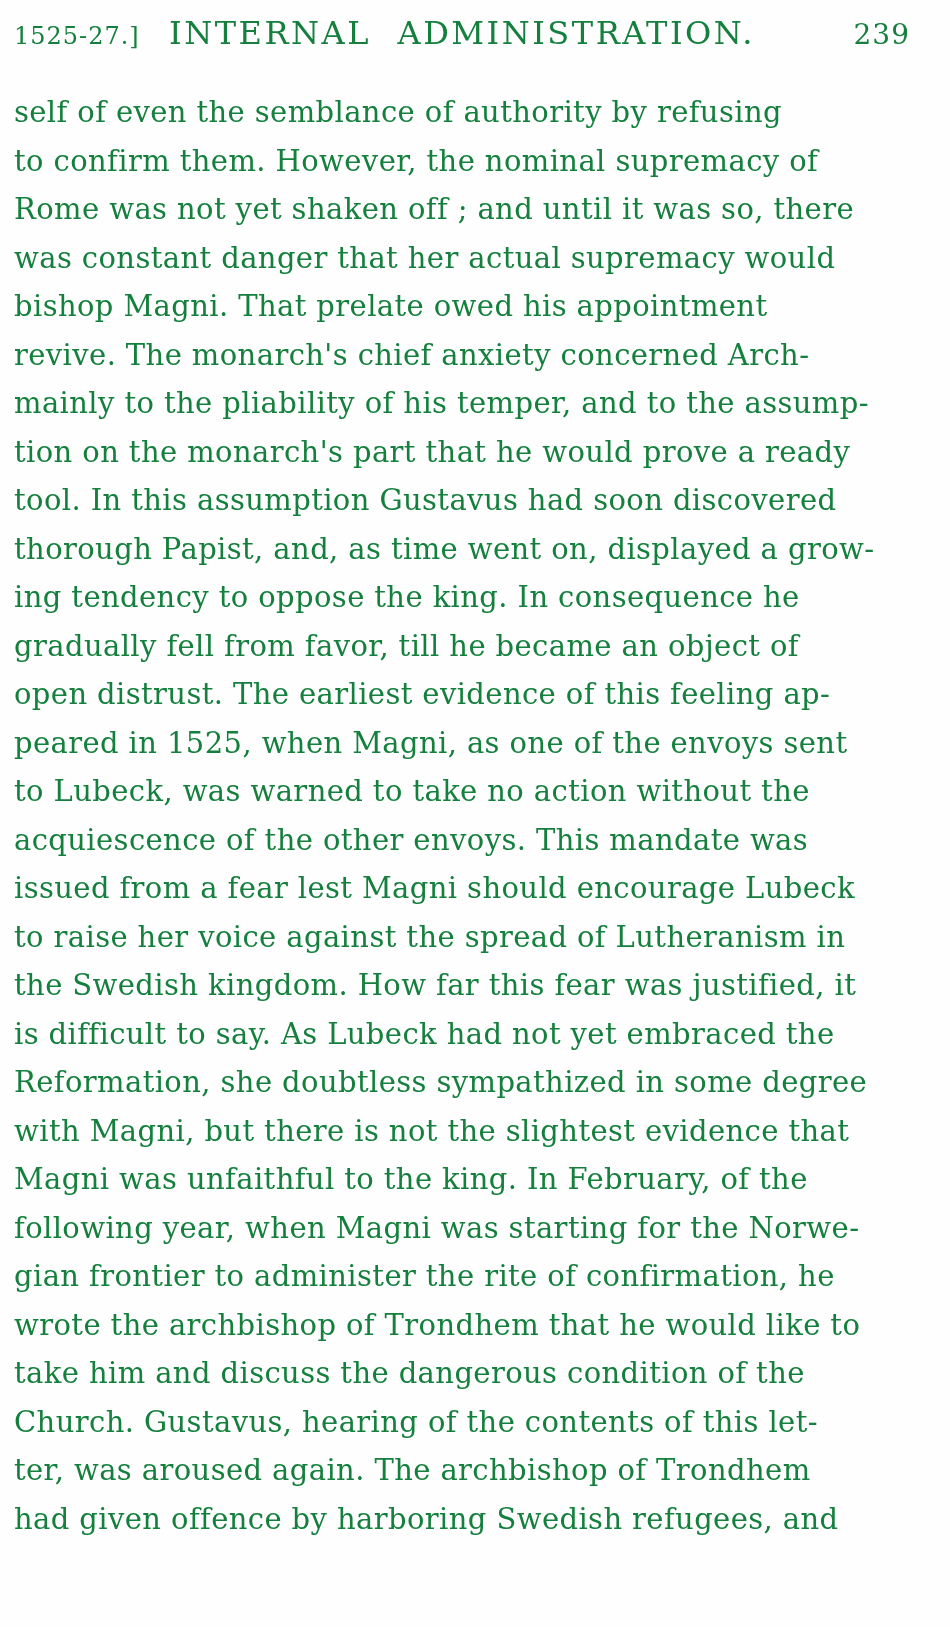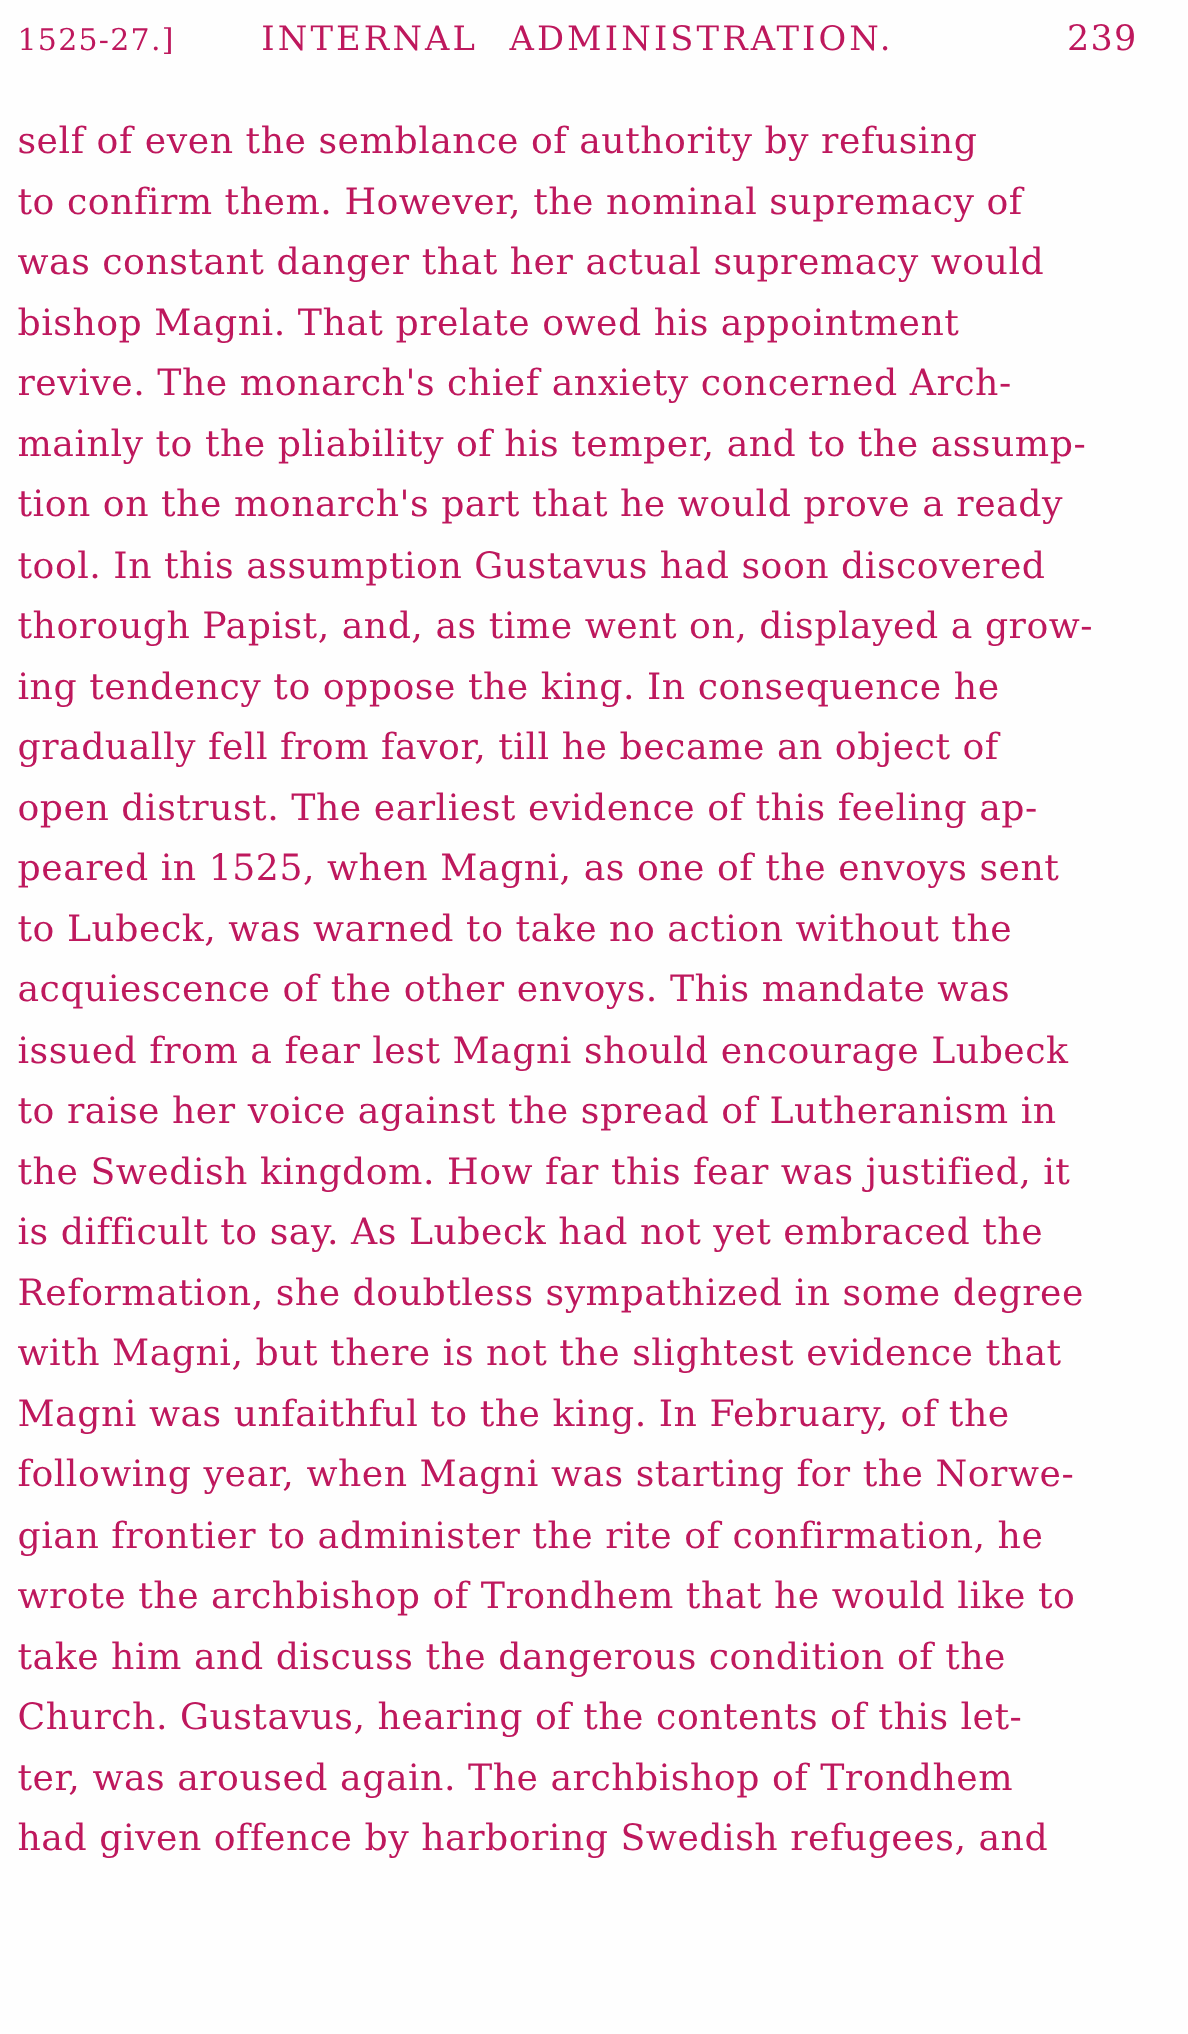--- a/index.html
+++ b/index.html
@@ -5,21 +5,21 @@
   html, body {
     margin: 0;
     padding: 0;
     background: #ffffff;
   }
   .page {
     position: relative;
     width: 950px;
     height: 1627px;
     background: #fefefe;
-    color: #be185d;
+    color: #15803d;
     font-family: "DejaVu Serif", "Liberation Serif", serif;
     overflow: hidden;
     box-sizing: border-box;
   }
   .page-header {
     position: absolute;
     top: 14px;
     left: 14px;
     right: 40px;
     display: flex;
@@ -27,21 +27,21 @@
   }
   .header-left {
     flex: 1;
     text-align: left;
     font-size: 24px;
     letter-spacing: 1px;
   }
   .header-center {
     flex: 0 0 auto;
     text-align: center;
-    font-size: 27px;
+    font-size: 32px;
     letter-spacing: 2.5px;
     word-spacing: 14px;
   }
   .header-right {
     flex: 1;
     text-align: right;
     font-size: 28px;
     letter-spacing: 1px;
   }
   .page-body {
@@ -74,20 +74,21 @@
 
   <div class="page-header">
     <span class="header-left">1525-27.]</span>
     <span class="header-center">INTERNAL ADMINISTRATION.</span>
     <span class="header-right">239</span>
   </div>
 
   <div class="page-body">
     <div class="text-line">self of even the semblance of authority by refusing</div>
     <div class="text-line">to confirm them.  However, the nominal supremacy of</div>
+    <div class="text-line">Rome was not yet shaken off ; and until it was so, there</div>
     <div class="text-line">was constant danger that her actual supremacy would</div>
     <div class="text-line">bishop Magni.  That prelate owed his appointment</div>
     <div class="text-line">revive.  The monarch's chief anxiety concerned Arch-</div>
     <div class="text-line">mainly to the pliability of his temper, and to the assump-</div>
     <div class="text-line">tion on the monarch's part that he would prove a ready</div>
     <div class="text-line">tool.  In this assumption Gustavus had soon discovered</div>
     <div class="text-line">thorough Papist, and, as time went on, displayed a grow-</div>
     <div class="text-line">ing tendency to oppose the king.  In consequence he</div>
     <div class="text-line">gradually fell from favor, till he became an object of</div>
     <div class="text-line">open distrust.  The earliest evidence of this feeling ap-</div>

